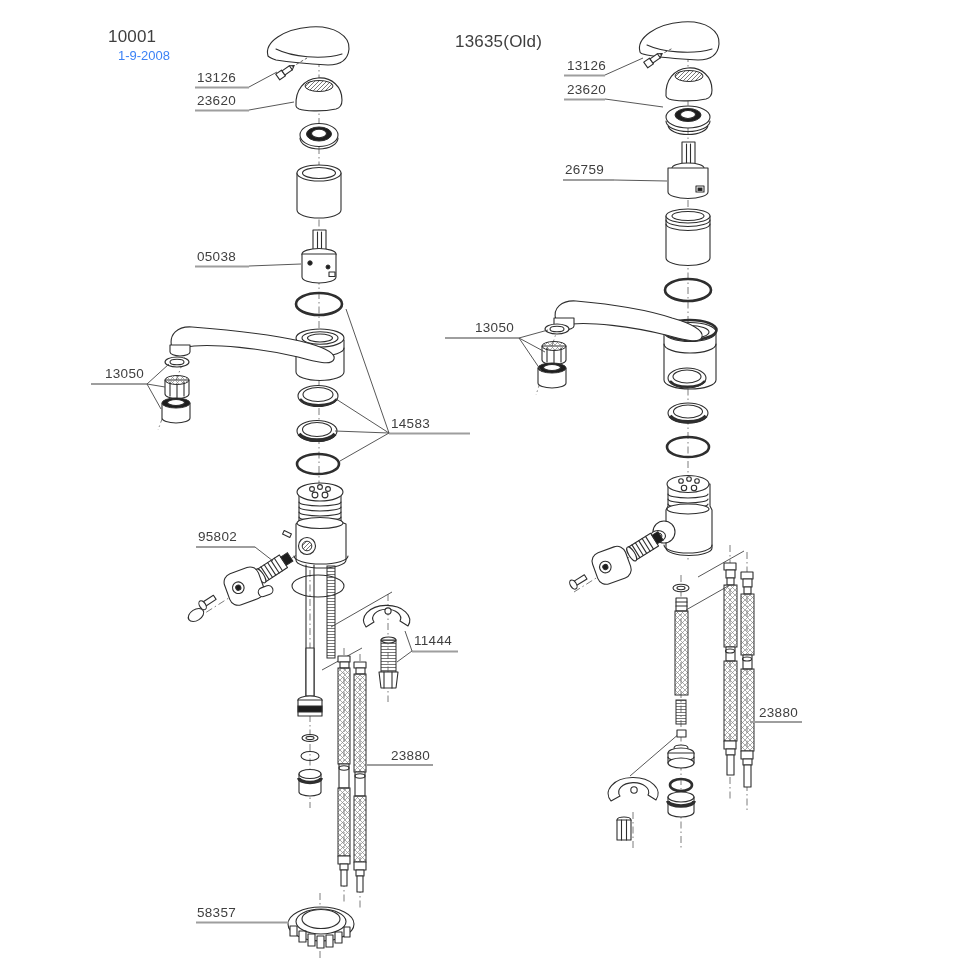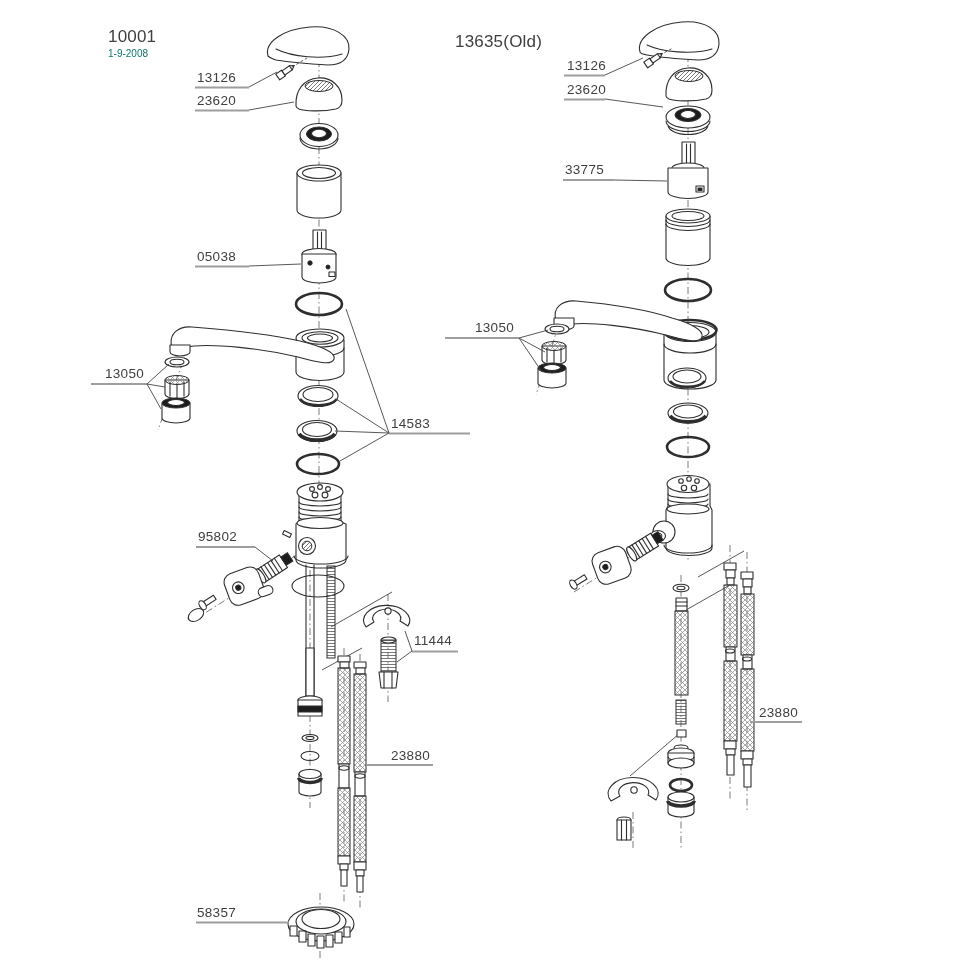--- a/index.html
+++ b/index.html
@@ -15,21 +15,21 @@
   .cl {stroke:#6e6e6e;stroke-width:0.9;fill:none;stroke-dasharray:7 3 1.5 3;}
   .dsh{stroke:#4f4f4f;stroke-width:0.9;fill:none;stroke-dasharray:3 2;}
   .ld {stroke:#4f4f4f;stroke-width:0.95;fill:none;}
   .ul {stroke:#9e9e9e;stroke-width:2.2;fill:none;}
   .braidrect{fill:url(#braid);stroke:#2e2e2e;stroke-width:1;}
   .coilrect {fill:url(#coil); stroke:#2e2e2e;stroke-width:1;}
   .hatchfill{fill:url(#hatch);stroke:#2e2e2e;stroke-width:1;}
   
   .plabel{position:absolute;font-size:13.5px;color:#3f3f3f;letter-spacing:.3px;white-space:nowrap;}
   .dtitle{position:absolute;font-size:17px;color:#3f3f3f;letter-spacing:.2px;white-space:nowrap;}
-  .dsub  {position:absolute;font-size:10px;color:#0f766e;white-space:nowrap;}
+  .dsub  {position:absolute;font-size:13px;color:#3b82f6;white-space:nowrap;margin-left:10px;}
 </style>
 </head>
 <body>
 
 <div id="stage">
 
 <svg width="969" height="969" viewBox="0 0 969 969">
   <defs>
     <pattern id="braid" width="5" height="5" patternUnits="userSpaceOnUse">
       <path d="M0,5 L5,0 M0,0 L5,5" stroke="#8a8a8a" stroke-width="0.7"></path>
@@ -476,17 +476,17 @@
 <div class="plabel" style="left:197px;top:249px">05038</div>
 <div class="plabel" style="left:105px;top:366px">13050</div>
 <div class="plabel" style="left:391px;top:416px">14583</div>
 <div class="plabel" style="left:198px;top:529px">95802</div>
 <div class="plabel" style="left:414px;top:633px">11444</div>
 <div class="plabel" style="left:391px;top:748px">23880</div>
 <div class="plabel" style="left:197px;top:905px">58357</div>
 
 <div class="plabel" style="left:567px;top:58px">13126</div>
 <div class="plabel" style="left:567px;top:82px">23620</div>
-<div class="plabel" style="left:565px;top:162px">33775</div>
+<div class="plabel" style="left:565px;top:162px">26759</div>
 <div class="plabel" style="left:475px;top:320px">13050</div>
 <div class="plabel" style="left:759px;top:705px">23880</div>
 
 </div>
 
 </body></html>

